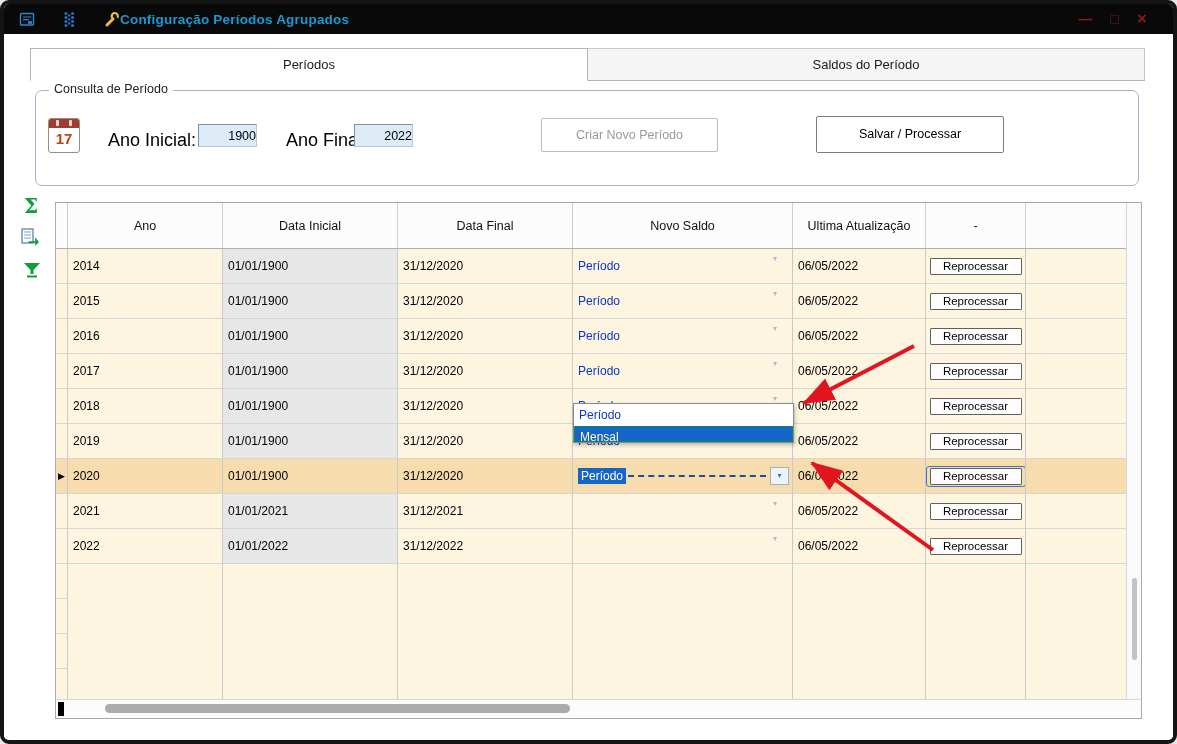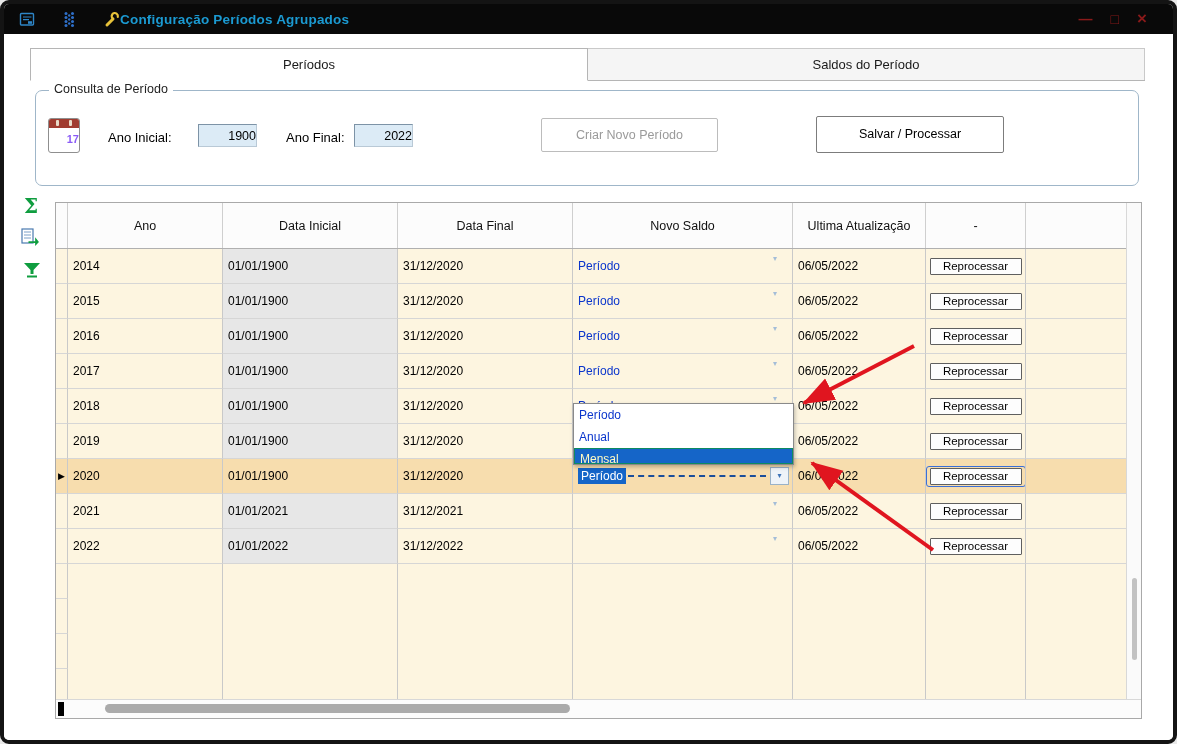--- a/index.html
+++ b/index.html
@@ -25,22 +25,22 @@
   .tab.active{background:#fff;border:1px solid #b5b5b5;border-bottom:1px solid #fff;margin-bottom:-1px}
   .tab.inactive{background:#f5f5f5;border-top:1px solid #c9c9c9;border-right:1px solid #c9c9c9}
 
   
   .groupbox{position:absolute;left:31px;top:56px;width:1102px;height:94px;border:1px solid #9fb6c9;border-radius:7px}
   .legend{position:absolute;top:-9px;left:13px;background:#fff;padding:0 5px;font-size:12.5px;color:#222}
   .calendar{position:absolute;left:12px;top:27px;width:30px;height:33px;border:1px solid #8f8f8f;border-radius:3px;background:#fff;overflow:hidden}
   .cal-top{height:9px;background:#a03c30;position:relative}
   .cal-top i{position:absolute;top:1px;width:3px;height:6px;background:#e9dcc9;border-radius:1px}
   .cal-top i:first-child{left:7px}.cal-top i:last-child{left:20px}
-  .cal-body{text-align:right;font-size:11px;font-weight:bold;color:#8b5cf6;line-height:22px}
-  .lbl{position:absolute;font-size:13px;color:#000}
+  .cal-body{text-align:center;font-size:15px;font-weight:bold;color:#c2410c;line-height:22px}
+  .lbl{position:absolute;font-size:18px;color:#000}
   .yearbox{position:absolute;width:57px;height:21px;text-align:right;font-size:12.5px;background:#dcebf6;
            border:1px solid;border-color:#7d93a6 #b9c9d6 #b9c9d6 #7d93a6;font-family:inherit;padding:0;color:#000}
   .btn{position:absolute;background:#fff;font-size:12.5px;text-align:center;border-radius:2px;font-family:inherit;padding:0}
   .btn.criar{left:505px;top:27px;width:177px;height:34px;border:1px solid #bcbcbc;color:#9a9a9a;line-height:32px}
   .btn.salvar{left:780px;top:25px;width:188px;height:37px;border:1px solid #7c7c7c;color:#000;line-height:35px}
 
   
   .sigma{position:absolute;left:20px;top:160px;font-size:20px;font-weight:bold;color:#0f9d3f;font-family:"DejaVu Serif",serif}
   .tool{position:absolute;width:22px;height:22px}
   .tool.export{left:16px;top:193px}
@@ -183,21 +183,20 @@
           <div class="h">Data Inicial</div>
           <div class="h">Data Final</div>
           <div class="h">Novo Saldo</div>
           <div class="h">Ultima Atualização</div>
           <div class="h">-</div>
           <div class="h hf"></div>
         </div>
       <div class="gbody" id="gbody">
         <div class="popup" id="popup">
             <div class="pitem">Período</div>
-            <div class="pitem">Anual</div>
             <div class="pitem hi">Mensal</div>
           </div>
       <div class="row">
             <div class="cell marker"></div>
             <div class="cell">2014</div>
             <div class="cell gray">01/01/1900</div>
             <div class="cell">31/12/2020</div>
             <div class="cell tipo">
               <span class="ctext">Período</span>
               <span class="chev">▾</span>

